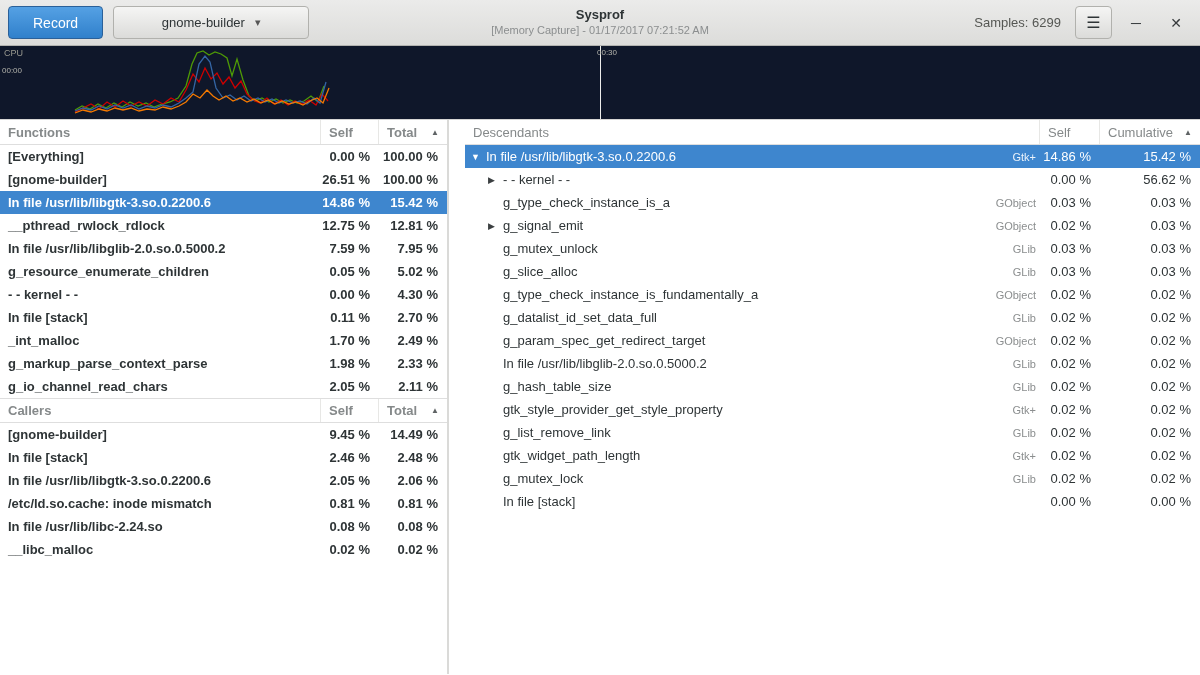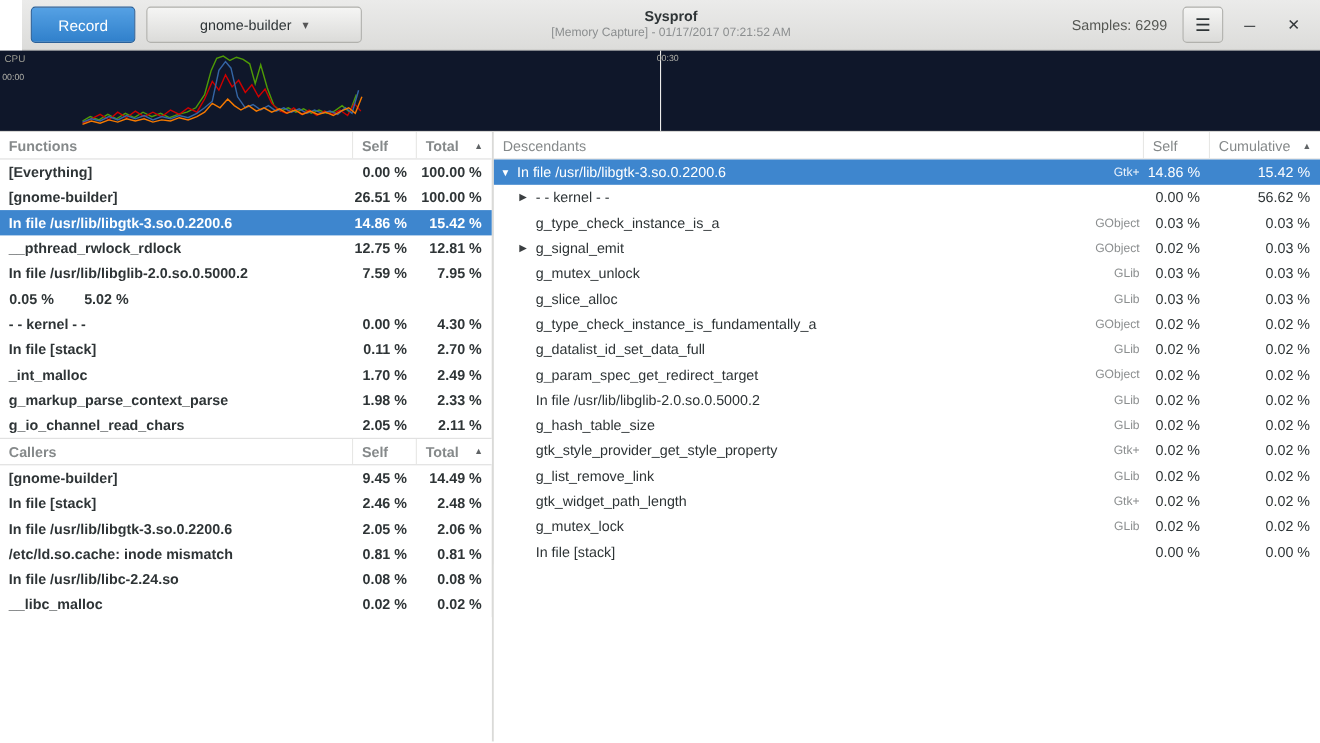--- a/index.html
+++ b/index.html
@@ -9,21 +9,21 @@
     background:#ffffff; overflow:hidden; position:relative;
     color:#2e3436;
   }
 
   
   .headerbar {
     height:46px; background:linear-gradient(#ece
     cea,#dededc);
     background:linear-gradient(#ebebea,#dcdcda);
     border-bottom:1px solid #b3b3b0;
-    display:flex; align-items:center; padding:0 8px; position:relative;margin-left:20px;
+    display:flex; align-items:center; padding:0 8px; position:relative;
   }
   .record-btn {
     height:33px; padding:0 24px; font-size:14px; font-family:inherit;
     color:#ffffff; background:linear-gradient(#55a1e4,#3080cb);
     border:1px solid #2a6099; border-radius:4px; cursor:default;
   }
   .proc-btn {
     height:33px; width:196px; margin-left:10px;
     display:flex; align-items:center; justify-content:center; gap:10px;
     font-size:13px; font-family:inherit; color:#2e3436;
@@ -53,21 +53,21 @@
   }
   .graph svg { position:absolute; left:0; top:0; }
   .cpu-label { position:absolute; left:4px; top:2px; font-size:9px; color:#98988f; }
   .t0 { position:absolute; left:2px; top:20px; font-size:8px; color:#b4b4ac; }
   .t30 { position:absolute; left:597px; top:2px; font-size:8px; color:#b4b4ac; }
   .gridline { position:absolute; left:600px; top:0; bottom:0; width:1px; background:#ededeb; }
 
   
   .main { display:flex; height:554px; }
   .left { width:449px; flex:none; border-right:2px solid #dadad8; display:flex; flex-direction:column; background:#fff;font-weight:bold; }
-  .rightpane { flex:1; display:flex; flex-direction:column; background:#fff; }
+  .rightpane { flex:1; display:flex; flex-direction:column; background:#fff;padding-left:16px; }
 
   .thead { display:flex; height:25px; flex:none; background:#ffffff; border-bottom:1px solid #dedede; }
   .thead.mid { border-top:1px solid #dedede; }
   .hcell {
     font-size:13px; color:#85898a; display:flex; align-items:center;
     padding:0 8px; border-right:1px solid #e7e7e5; white-space:nowrap;
   }
   .hcell:last-child { border-right:none; }
   .hname { flex:1; min-width:0; }
   .hself { width:58px; flex:none; }
@@ -166,20 +166,21 @@
           <div class="cell cname">__pthread_rwlock_rdlock</div>
           <div class="cell cnum cself">12.75 %</div>
           <div class="cell cnum ctotal">12.81 %</div>
         </div>
         <div class="trow">
           <div class="cell cname">In file /usr/lib/libglib-2.0.so.0.5000.2</div>
           <div class="cell cnum cself">7.59 %</div>
           <div class="cell cnum ctotal">7.95 %</div>
         </div>
         <div class="trow">
+          <div class="cell cname">g_resource_enumerate_children</div>
           <div class="cell cnum cself">0.05 %</div>
           <div class="cell cnum ctotal">5.02 %</div>
         </div>
         <div class="trow">
           <div class="cell cname">- - kernel - -</div>
           <div class="cell cnum cself">0.00 %</div>
           <div class="cell cnum ctotal">4.30 %</div>
         </div>
         <div class="trow">
           <div class="cell cname">In file [stack]</div>

